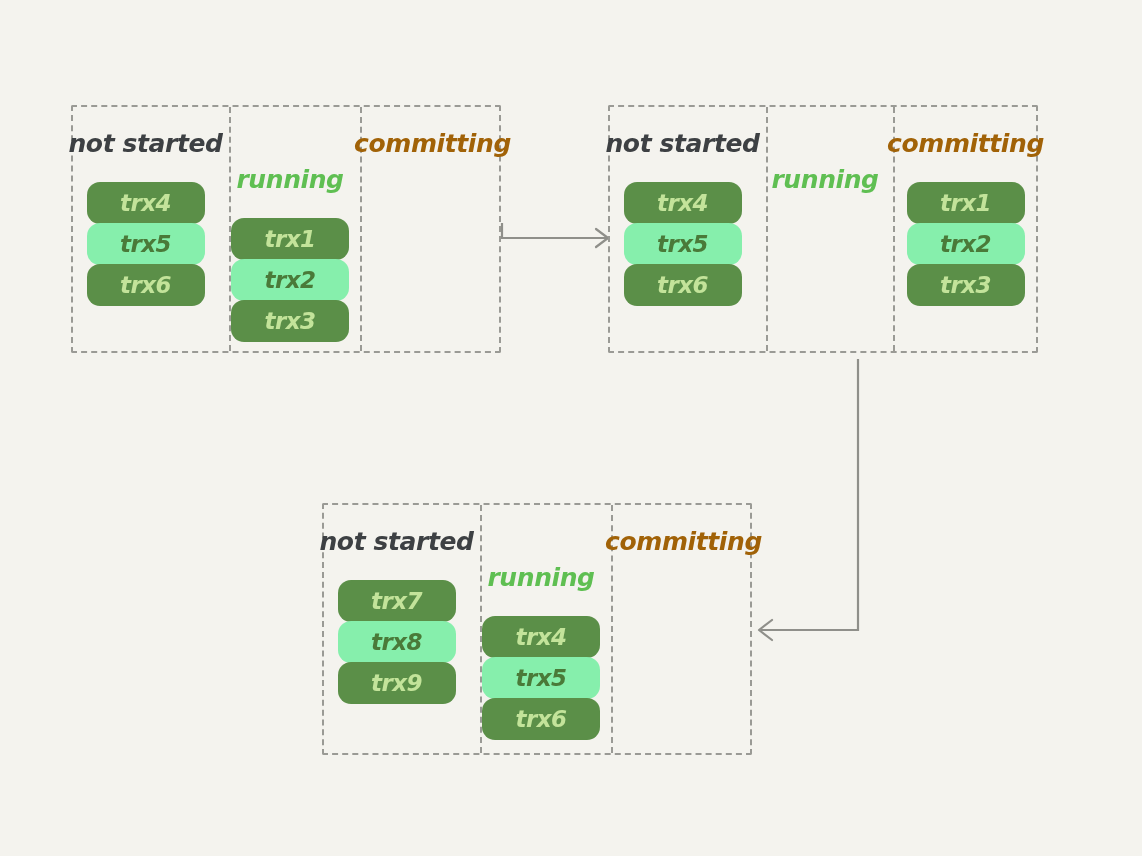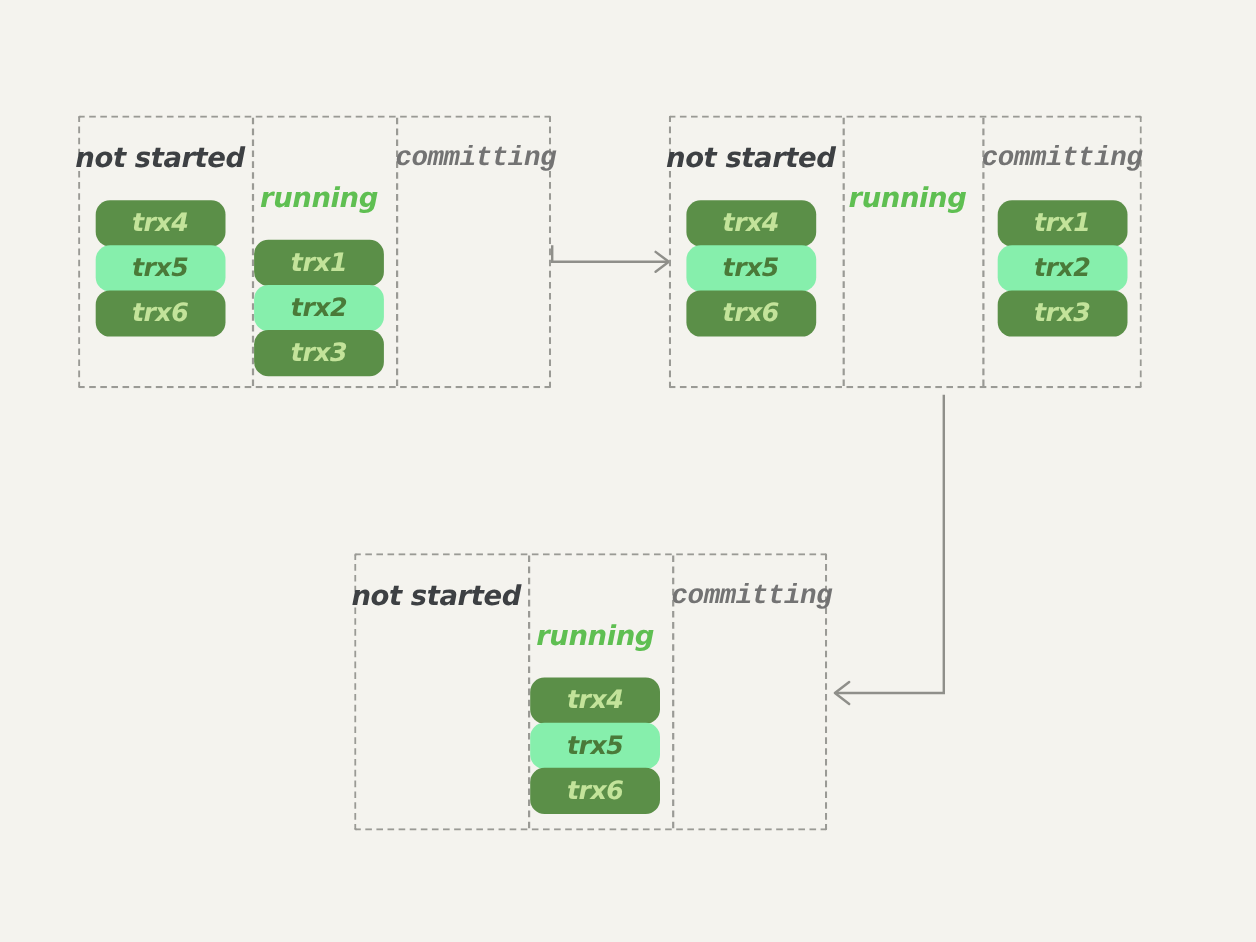--- a/index.html
+++ b/index.html
@@ -45,21 +45,21 @@
     font-weight: bold;
     font-style: italic;
     font-size: 25px;
     line-height: 1;
     letter-spacing: -0.4px;
     white-space: nowrap;
     margin-bottom: 26px;
   }
   .col-title.not-started { color: #3d4043; }
   .col-title.running     { color: #5fbf52; margin-top: 36px; }
-  .col-title.committing  { color: #737373; font-family: Liberation Mono, monospace; }
+  .col-title.committing  { color: #a16207; }
 
   
   .pill-stack {
     display: flex;
     flex-direction: column;
     align-items: center;
     gap: 0px;
     text-align: right;
   }
   .pill {
@@ -171,20 +171,25 @@
 
   <svg class="arrow-svg" style="left:748px; top:358px;" width="125" height="290" viewBox="0 0 125 290">
     <path class="arrow-line" d="M 110 2 L 110 272 L 14 272"></path>
     <path class="arrow-head" d="M 24 262 L 11 272 L 24 282"></path>
   </svg>
 
   <div class="state-group" style="left:322px; top:503px; width:430px; height:252px;">
 
     <div class="state-col" style="width:145px;">
       <div class="col-title not-started">not started</div>
+      <div class="pill-stack">
+        <div class="pill dark">trx7</div>
+        <div class="pill light">trx8</div>
+        <div class="pill dark">trx9</div>
+      </div>
     </div>
 
     <div class="state-col" style="width:142px;">
       <div class="col-title running">running</div>
       <div class="pill-stack">
         <div class="pill dark">trx4</div>
         <div class="pill light">trx5</div>
         <div class="pill dark">trx6</div>
       </div>
     </div>

